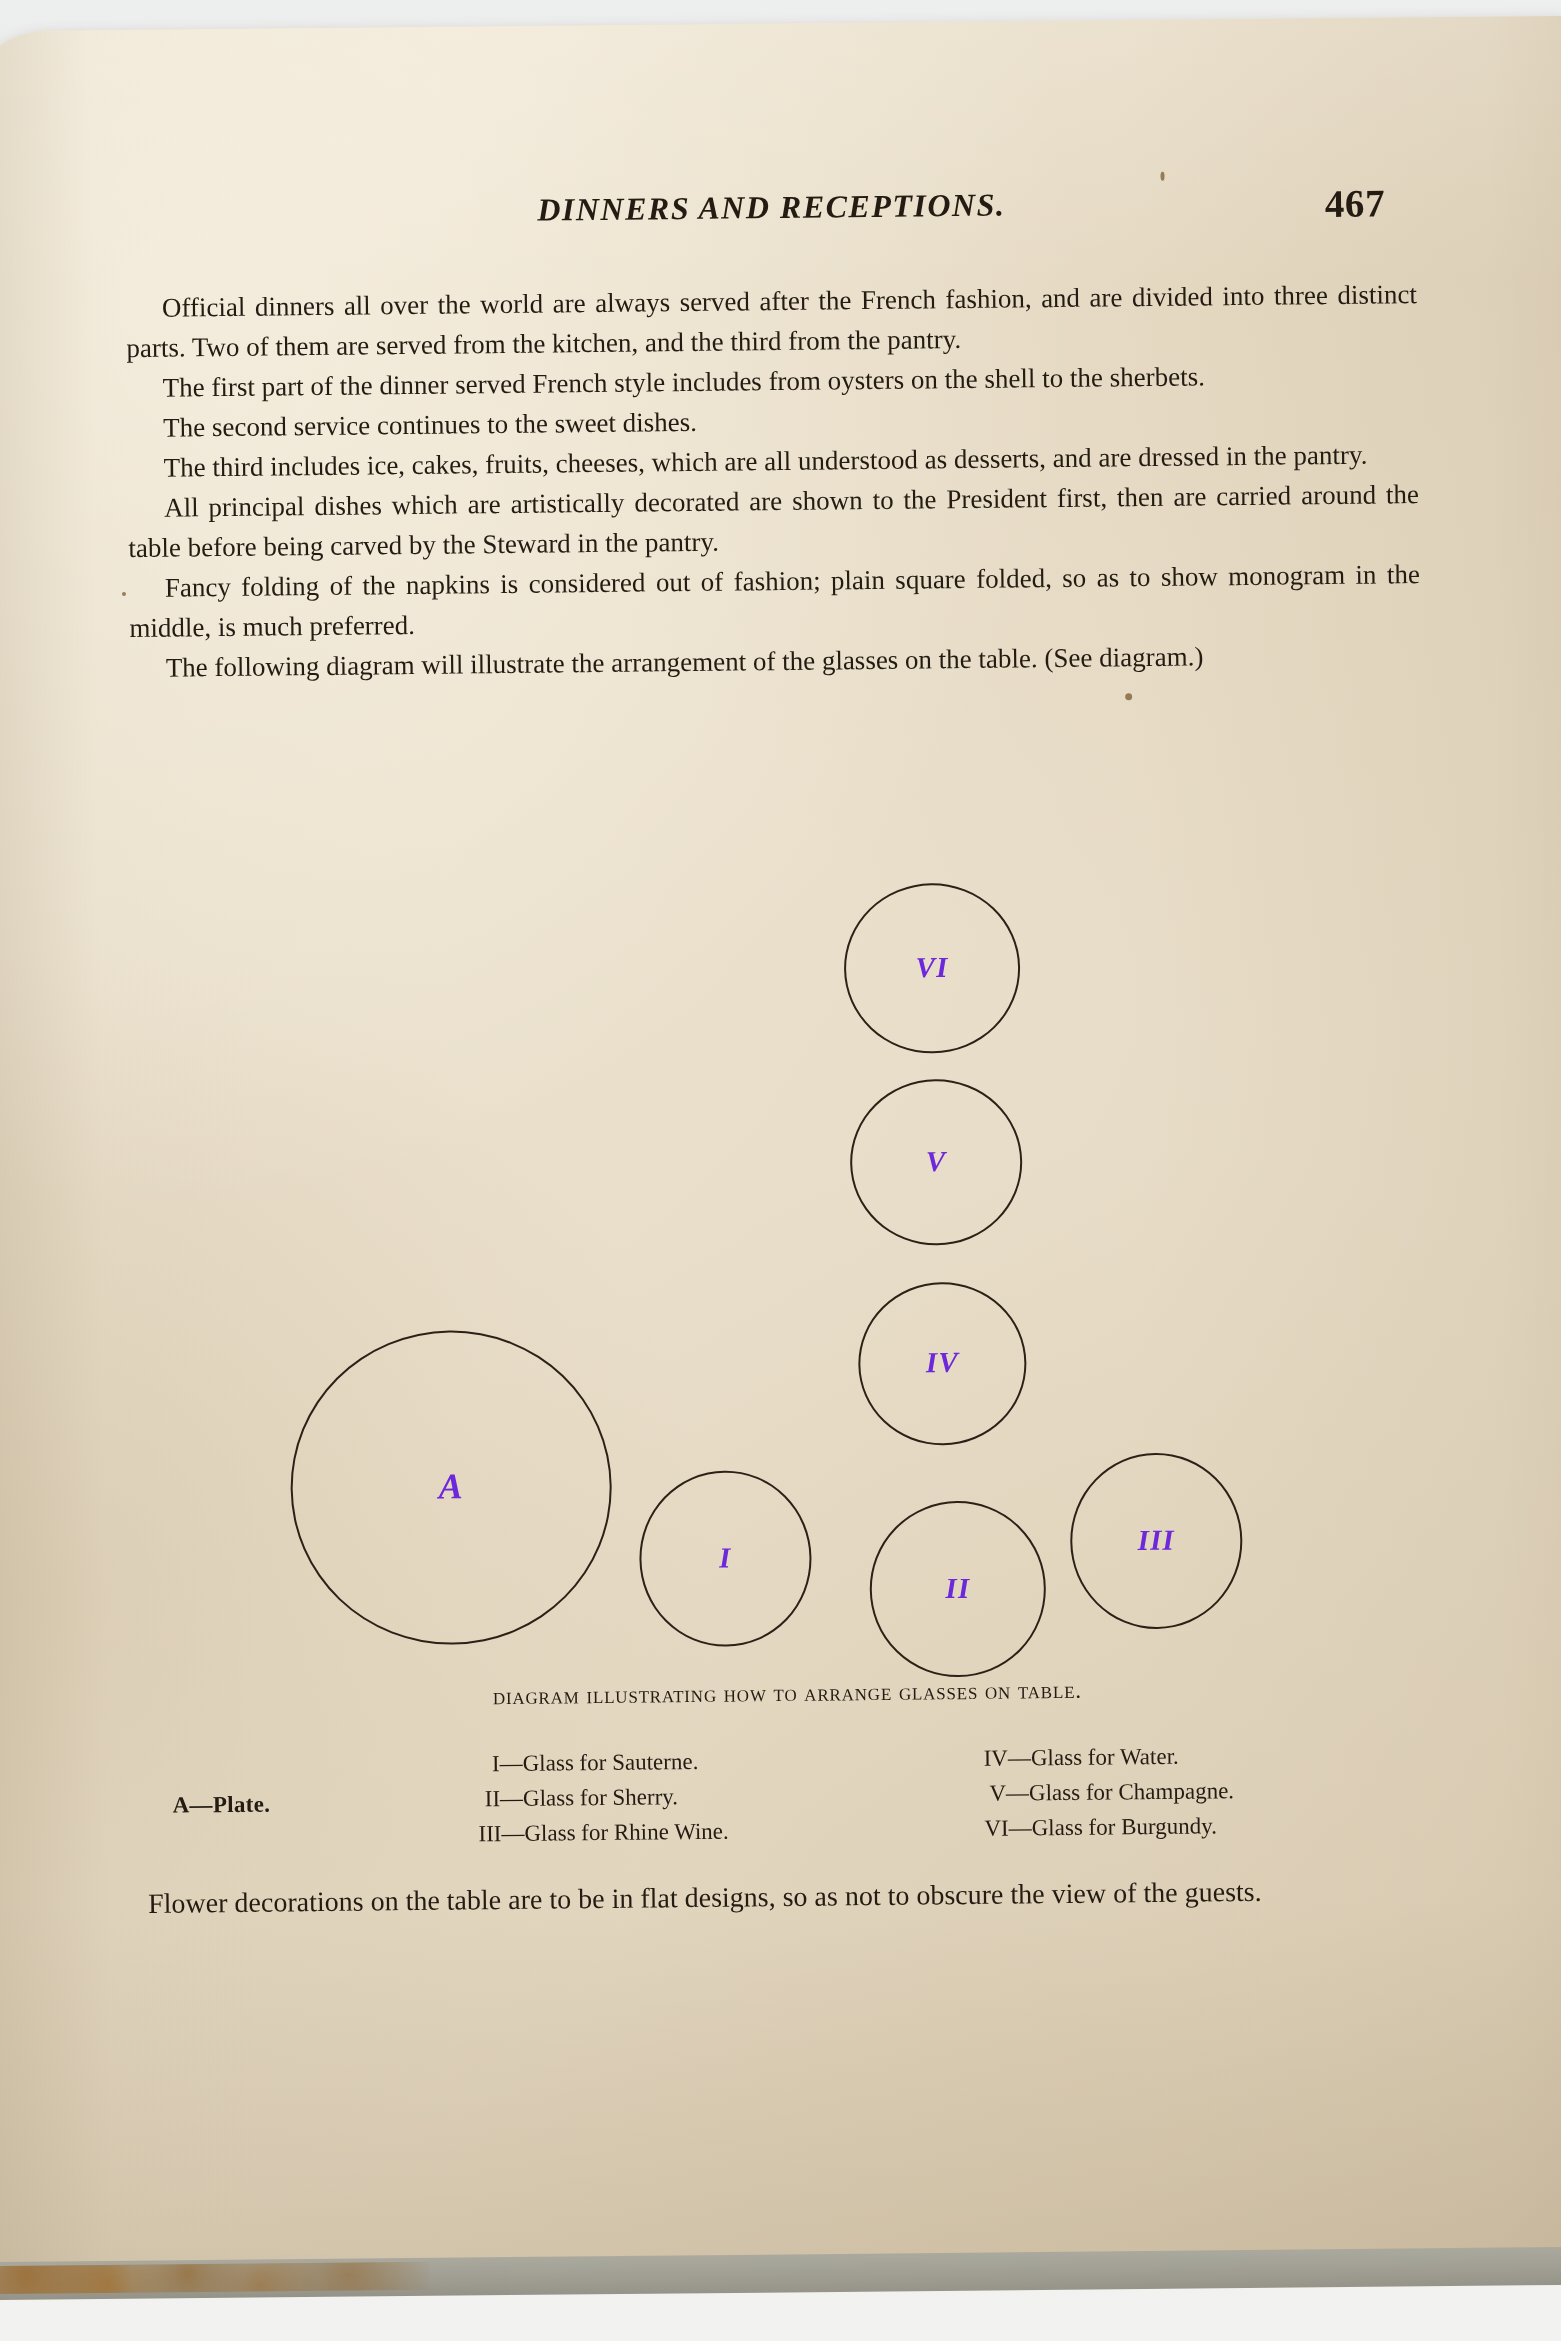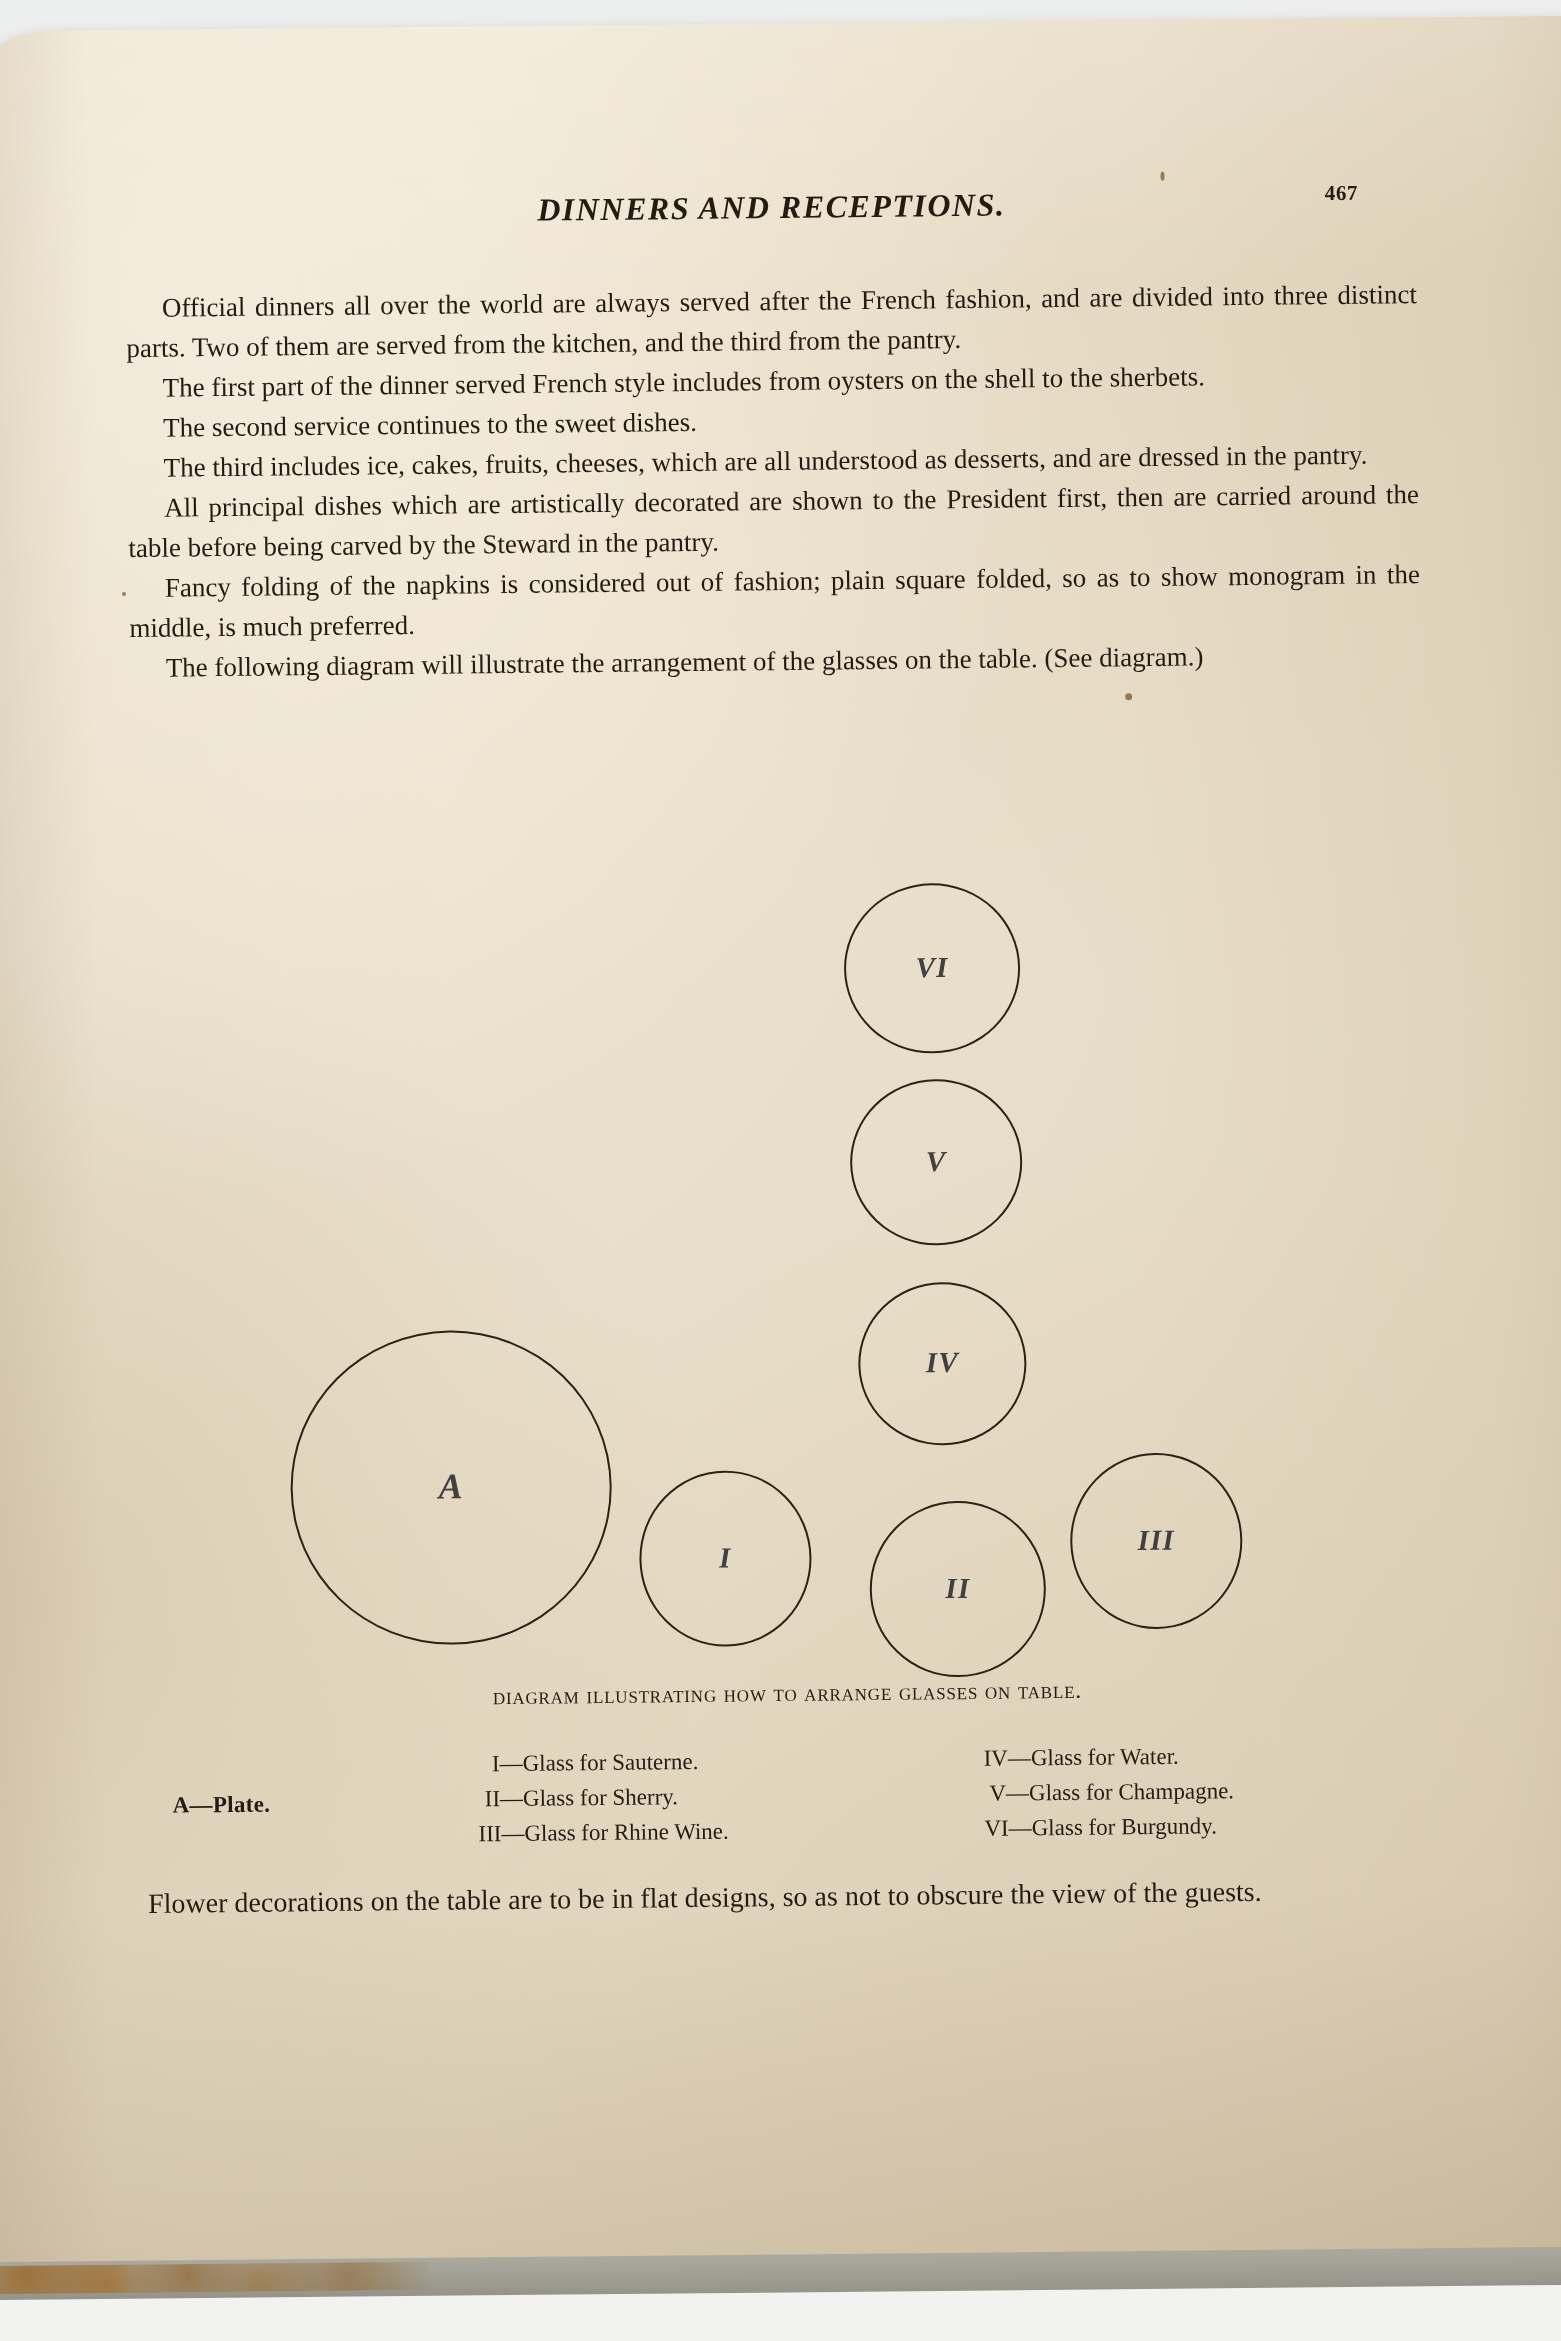--- a/index.html
+++ b/index.html
@@ -112,21 +112,21 @@
   .runhead .title {
     font-style: italic;
     font-weight: 700;
     font-size: 32px;
     letter-spacing: 1.5px;
     white-space: nowrap;
   }
   .folio {
     position: absolute;
     left: 1334px; top: 187px;
-    font-size: 21px;
+    font-size: 39px;
     font-weight: 700;
     letter-spacing: 0.6px;
   }
 
   
   #body-text {
     position: absolute;
     left: 134px;
     top: 281px;
     width: 1291px;
@@ -156,21 +156,21 @@
     display: flex;
     align-items: center;
     justify-content: center;
     background: transparent;
   }
   .glass > span {
     font-style: italic;
     font-weight: 700;
     font-size: 29px;
     letter-spacing: 1.2px;
-    color: #404040;
+    color: #6d28d9;
     transform: translateY(-1.2px);
   }
   .glass.plate > span {
     font-size: 36px;
   }
 
   
   #fig-caption {
     position: absolute;
     left: 0; top: 1680px;

